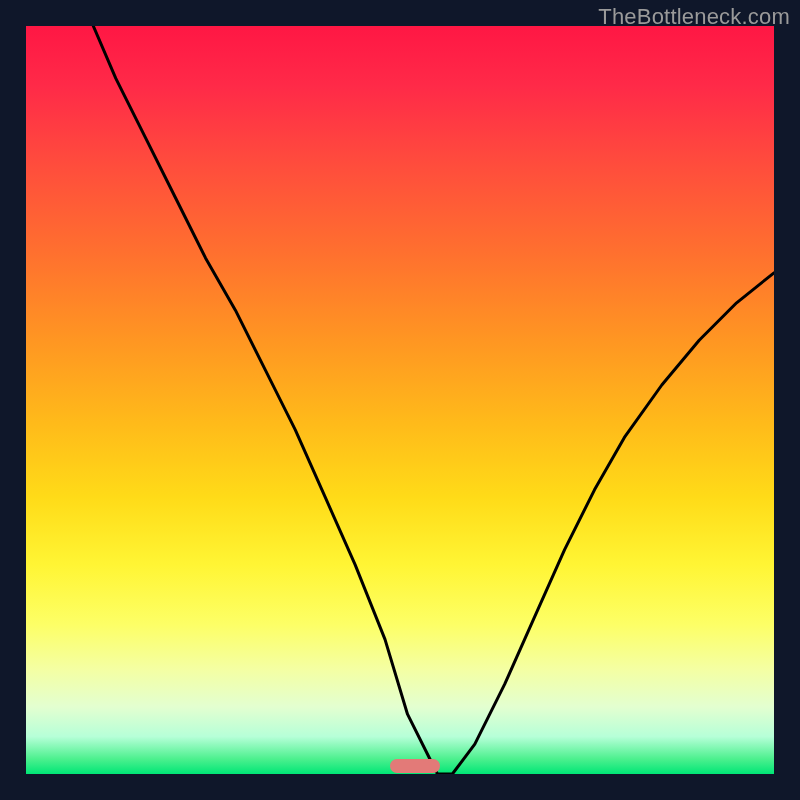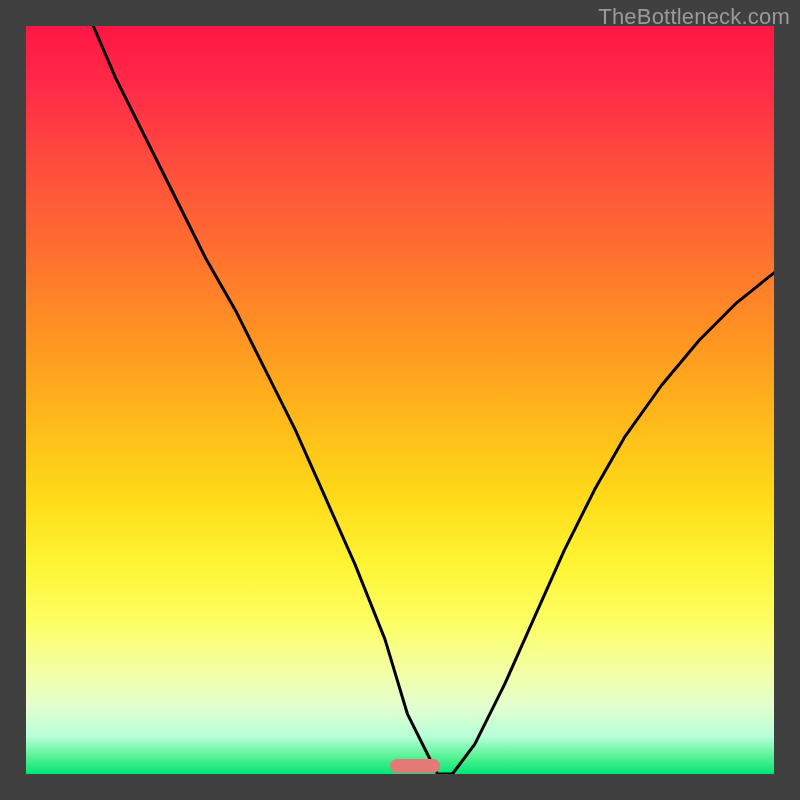--- a/index.html
+++ b/index.html
@@ -8,21 +8,21 @@
     width: 800px;
     height: 800px;
     overflow: hidden;
     background: #000;
     font-family: Arial, Helvetica, sans-serif;
   }
   .frame {
     position: relative;
     width: 800px;
     height: 800px;
-    background: #404040;
+    background: #0f172a;
   }
   .plot-area {
     position: absolute;
     left: 26px;
     top: 26px;
     width: 748px;
     height: 748px;
     overflow: hidden;
   }
   .gradient {

